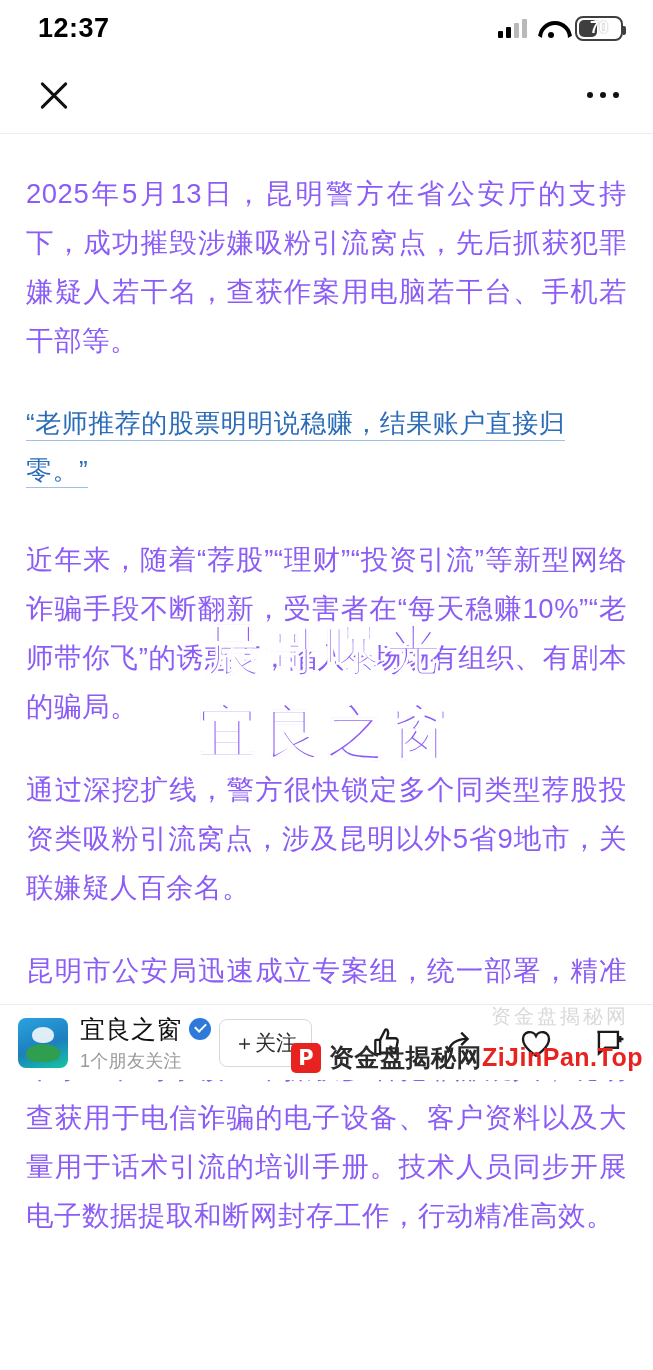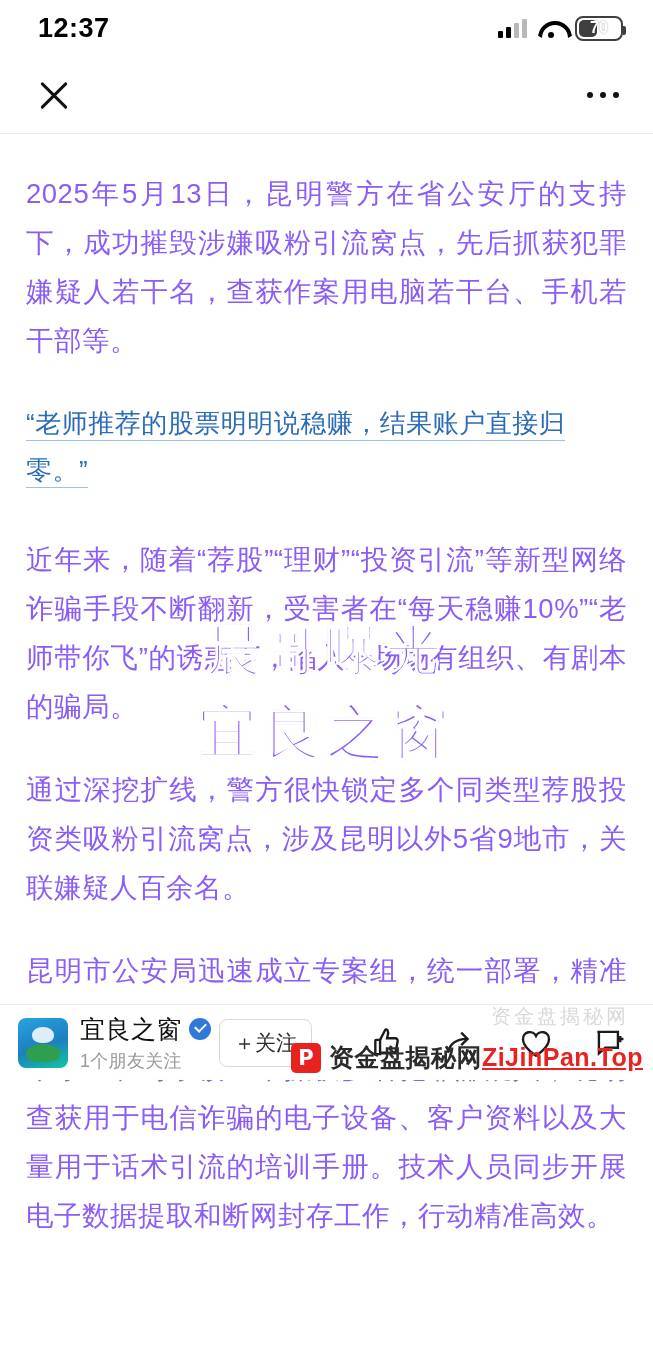--- a/index.html
+++ b/index.html
@@ -161,21 +161,21 @@
     z-index:9;
   }
   .fw-logo {
     width:30px; height:30px; background:#e8221f; border-radius:5px; color:#fff;
     font-size:21px; font-weight:bold; display:flex; align-items:center; justify-content:center;
     font-family:"DejaVu Sans", sans-serif;
   }
   .fw-text {
     font-size:25px; font-weight:bold; color:#2b2b2b; letter-spacing:0.5px;
   }
-  .fw-text .red { color:#e8221f;text-decoration:underline; }
+  .fw-text .red { color:#e8221f; }
   .ghost {
     position:absolute; right:24px; bottom:50px; font-size:20px; color:#d9d9d9;
     letter-spacing:3px; z-index:8;
   }
 </style>
 </head>
 <body>
 
 <div class="phone">
 

